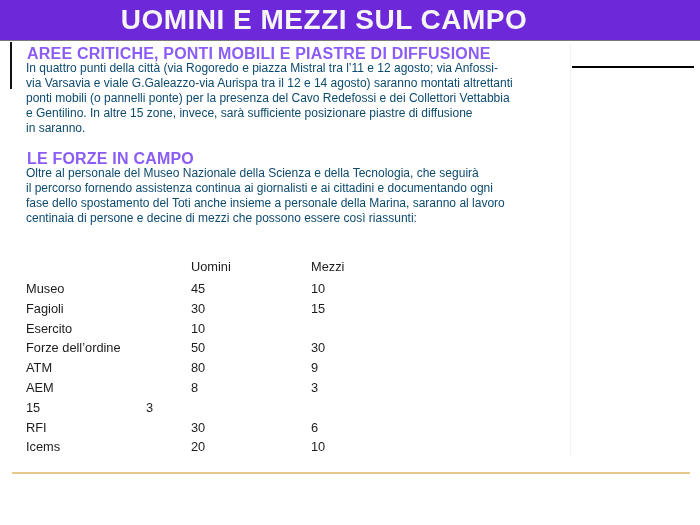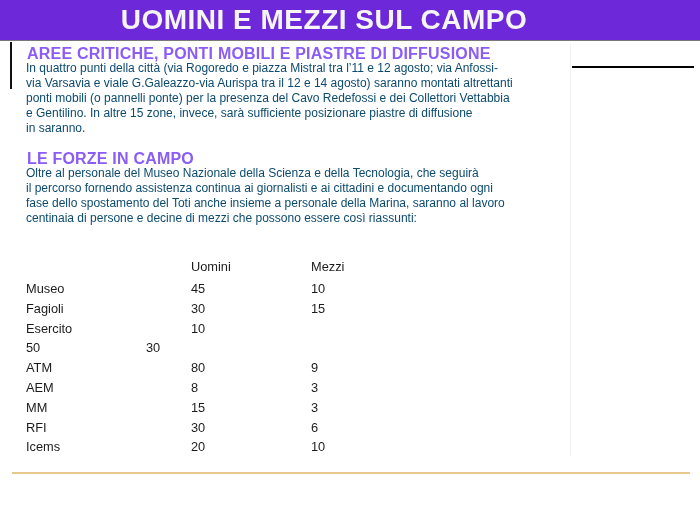--- a/index.html
+++ b/index.html
@@ -94,35 +94,35 @@
         <div class="trow">
           <span class="cell-label">Fagioli</span>
           <span class="cell-uomini">30</span>
           <span class="cell-mezzi">15</span>
         </div>
         <div class="trow">
           <span class="cell-label">Esercito</span>
           <span class="cell-mezzi">10</span>
         </div>
         <div class="trow">
+          <span class="cell-label">Forze dell’ordine</span>
           <span class="cell-uomini">50</span>
           <span class="cell-mezzi">30</span>
         </div>
         <div class="trow">
           <span class="cell-label">ATM</span>
           <span class="cell-uomini">80</span>
           <span class="cell-mezzi">9</span>
         </div>
         <div class="trow">
           <span class="cell-label">AEM</span>
           <span class="cell-uomini">8</span>
           <span class="cell-mezzi">3</span>
         </div>
         <div class="trow">
-          <span class="cell-label">MM</span>
           <span class="cell-uomini">15</span>
           <span class="cell-mezzi">3</span>
         </div>
         <div class="trow">
           <span class="cell-label">RFI</span>
           <span class="cell-uomini">30</span>
           <span class="cell-mezzi">6</span>
         </div>
         <div class="trow">
           <span class="cell-label">Icems</span>

